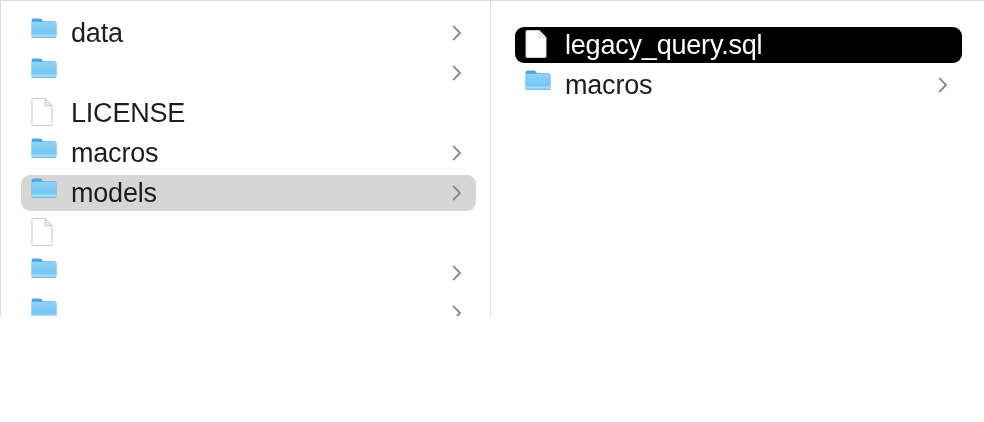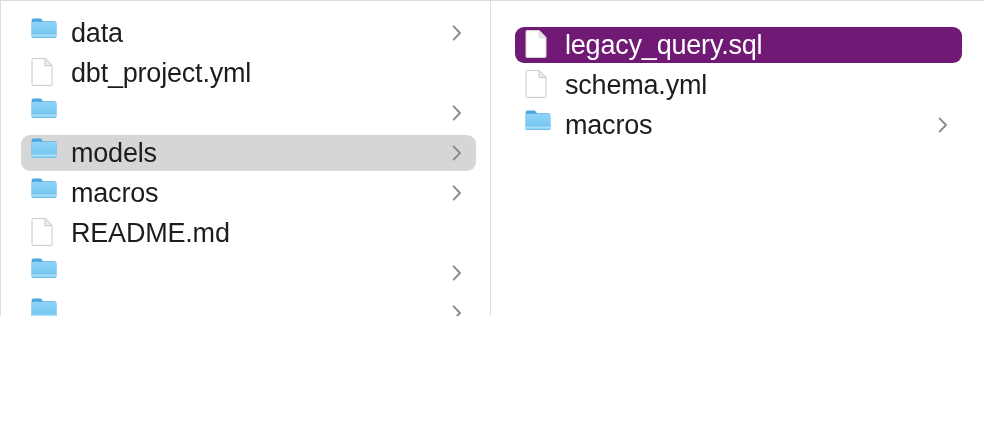--- a/index.html
+++ b/index.html
@@ -53,21 +53,21 @@
     align-items: center;
     box-sizing: border-box;
     padding-left: 10px;
     padding-right: 12px;
   }
   .column-right .row {
     margin-left: 24px;
     margin-right: 22px;
   }
   .row.selected-active {
-    background: #701a75;
+    background: #000000;
     margin-top: 16px;
   }
   .row.selected-inactive {
     background: #d6d6d6;
   }
 
   .icon {
     width: 26px;
     height: 30px;
     flex: 0 0 26px;
@@ -129,26 +129,52 @@
         </span>
         <span class="row-label">data</span>
         <span class="chevron">
           <svg width="10" height="16" viewBox="0 0 10 16">
             <path d="M1.6 1.4 8 8l-6.4 6.6" fill="none" stroke="#8a8a8e" stroke-width="1.9" stroke-linecap="round" stroke-linejoin="round"></path>
           </svg>
         </span>
       </div>
       <div class="row">
         <span class="icon">
+          <svg width="26" height="21" viewBox="0 0 26 21">
+            <defs>
+              <linearGradient id="fTab" x1="0" y1="0" x2="0" y2="1">
+                <stop offset="0" stop-color="#4aa7e0"></stop>
+                <stop offset="1" stop-color="#3f9fe0"></stop>
+              </linearGradient>
+              <linearGradient id="fBody" x1="0" y1="0" x2="0" y2="1">
+                <stop offset="0" stop-color="#8fd3f7"></stop>
+                <stop offset="0.82" stop-color="#73c6f2"></stop>
+                <stop offset="0.88" stop-color="#9fdcf8"></stop>
+                <stop offset="1" stop-color="#5fb8ea"></stop>
+              </linearGradient>
+            </defs>
+            <path d="M0.6 2.6a2 2 0 0 1 2-2h7.2l2.3 2.6h11.3a2 2 0 0 1 2 2v13.2a1.6 1.6 0 0 1-1.6 1.6H2.2A1.6 1.6 0 0 1 0.6 18.4Z" fill="url(#fTab)"></path>
+            <path d="M0.6 5.6a1.8 1.8 0 0 1 1.8-1.8h21.2a1.8 1.8 0 0 1 1.8 1.8v12.8a1.6 1.6 0 0 1-1.6 1.6H2.2A1.6 1.6 0 0 1 0.6 18.4Z" fill="url(#fBody)"></path>
+            <rect x="0.6" y="16.6" width="24.8" height="1" fill="#ffffff" opacity="0.5"></rect>
+          </svg>
+        </span>
+        <span class="chevron">
+          <svg width="10" height="16" viewBox="0 0 10 16">
+            <path d="M1.6 1.4 8 8l-6.4 6.6" fill="none" stroke="#8a8a8e" stroke-width="1.9" stroke-linecap="round" stroke-linejoin="round"></path>
+          </svg>
+        </span>
+      </div>
+      <div class="row">
+        <span class="icon">
           <svg width="22" height="28" viewBox="0 0 22 28">
             <path d="M1 1.5A0.9 0.9 0 0 1 1.9 0.6h12.2L21 7.6v18.9a0.9 0.9 0 0 1-0.9 0.9H1.9a0.9 0.9 0 0 1-0.9-0.9Z" fill="#ffffff" stroke="#c8c8c8" stroke-width="1"></path>
             <path d="M14.1 0.6 21 7.6h-6.9Z" fill="#ededed" stroke="#c8c8c8" stroke-width="1" stroke-linejoin="round"></path>
           </svg>
         </span>
-        <span class="row-label">dbt_project.yml</span>
+        <span class="row-label">LICENSE</span>
         <span class="chevron hidden">
           <svg width="10" height="16" viewBox="0 0 10 16">
             <path d="M1.6 1.4 8 8l-6.4 6.6" fill="none" stroke="#8a8a8e" stroke-width="1.9" stroke-linecap="round" stroke-linejoin="round"></path>
           </svg>
         </span>
       </div>
       <div class="row">
         <span class="icon">
           <svg width="26" height="21" viewBox="0 0 26 21">
             <defs>
@@ -161,20 +187,21 @@
                 <stop offset="0.82" stop-color="#73c6f2"></stop>
                 <stop offset="0.88" stop-color="#9fdcf8"></stop>
                 <stop offset="1" stop-color="#5fb8ea"></stop>
               </linearGradient>
             </defs>
             <path d="M0.6 2.6a2 2 0 0 1 2-2h7.2l2.3 2.6h11.3a2 2 0 0 1 2 2v13.2a1.6 1.6 0 0 1-1.6 1.6H2.2A1.6 1.6 0 0 1 0.6 18.4Z" fill="url(#fTab)"></path>
             <path d="M0.6 5.6a1.8 1.8 0 0 1 1.8-1.8h21.2a1.8 1.8 0 0 1 1.8 1.8v12.8a1.6 1.6 0 0 1-1.6 1.6H2.2A1.6 1.6 0 0 1 0.6 18.4Z" fill="url(#fBody)"></path>
             <rect x="0.6" y="16.6" width="24.8" height="1" fill="#ffffff" opacity="0.5"></rect>
           </svg>
         </span>
+        <span class="row-label">macros</span>
         <span class="chevron">
           <svg width="10" height="16" viewBox="0 0 10 16">
             <path d="M1.6 1.4 8 8l-6.4 6.6" fill="none" stroke="#8a8a8e" stroke-width="1.9" stroke-linecap="round" stroke-linejoin="round"></path>
           </svg>
         </span>
       </div>
       <div class="row selected-inactive">
         <span class="icon">
           <svg width="26" height="21" viewBox="0 0 26 21">
             <defs>
@@ -188,61 +215,33 @@
                 <stop offset="0.88" stop-color="#9fdcf8"></stop>
                 <stop offset="1" stop-color="#5fb8ea"></stop>
               </linearGradient>
             </defs>
             <path d="M0.6 2.6a2 2 0 0 1 2-2h7.2l2.3 2.6h11.3a2 2 0 0 1 2 2v13.2a1.6 1.6 0 0 1-1.6 1.6H2.2A1.6 1.6 0 0 1 0.6 18.4Z" fill="url(#fTab)"></path>
             <path d="M0.6 5.6a1.8 1.8 0 0 1 1.8-1.8h21.2a1.8 1.8 0 0 1 1.8 1.8v12.8a1.6 1.6 0 0 1-1.6 1.6H2.2A1.6 1.6 0 0 1 0.6 18.4Z" fill="url(#fBody)"></path>
             <rect x="0.6" y="16.6" width="24.8" height="1" fill="#ffffff" opacity="0.5"></rect>
           </svg>
         </span>
         <span class="row-label">models</span>
-        <span class="chevron">
-          <svg width="10" height="16" viewBox="0 0 10 16">
-            <path d="M1.6 1.4 8 8l-6.4 6.6" fill="none" stroke="#8a8a8e" stroke-width="1.9" stroke-linecap="round" stroke-linejoin="round"></path>
-          </svg>
-        </span>
-      </div>
-      <div class="row">
-        <span class="icon">
-          <svg width="26" height="21" viewBox="0 0 26 21">
-            <defs>
-              <linearGradient id="fTab" x1="0" y1="0" x2="0" y2="1">
-                <stop offset="0" stop-color="#4aa7e0"></stop>
-                <stop offset="1" stop-color="#3f9fe0"></stop>
-              </linearGradient>
-              <linearGradient id="fBody" x1="0" y1="0" x2="0" y2="1">
-                <stop offset="0" stop-color="#8fd3f7"></stop>
-                <stop offset="0.82" stop-color="#73c6f2"></stop>
-                <stop offset="0.88" stop-color="#9fdcf8"></stop>
-                <stop offset="1" stop-color="#5fb8ea"></stop>
-              </linearGradient>
-            </defs>
-            <path d="M0.6 2.6a2 2 0 0 1 2-2h7.2l2.3 2.6h11.3a2 2 0 0 1 2 2v13.2a1.6 1.6 0 0 1-1.6 1.6H2.2A1.6 1.6 0 0 1 0.6 18.4Z" fill="url(#fTab)"></path>
-            <path d="M0.6 5.6a1.8 1.8 0 0 1 1.8-1.8h21.2a1.8 1.8 0 0 1 1.8 1.8v12.8a1.6 1.6 0 0 1-1.6 1.6H2.2A1.6 1.6 0 0 1 0.6 18.4Z" fill="url(#fBody)"></path>
-            <rect x="0.6" y="16.6" width="24.8" height="1" fill="#ffffff" opacity="0.5"></rect>
-          </svg>
-        </span>
-        <span class="row-label">macros</span>
         <span class="chevron">
           <svg width="10" height="16" viewBox="0 0 10 16">
             <path d="M1.6 1.4 8 8l-6.4 6.6" fill="none" stroke="#8a8a8e" stroke-width="1.9" stroke-linecap="round" stroke-linejoin="round"></path>
           </svg>
         </span>
       </div>
       <div class="row">
         <span class="icon">
           <svg width="22" height="28" viewBox="0 0 22 28">
             <path d="M1 1.5A0.9 0.9 0 0 1 1.9 0.6h12.2L21 7.6v18.9a0.9 0.9 0 0 1-0.9 0.9H1.9a0.9 0.9 0 0 1-0.9-0.9Z" fill="#ffffff" stroke="#c8c8c8" stroke-width="1"></path>
             <path d="M14.1 0.6 21 7.6h-6.9Z" fill="#ededed" stroke="#c8c8c8" stroke-width="1" stroke-linejoin="round"></path>
           </svg>
         </span>
-        <span class="row-label">README.md</span>
         <span class="chevron hidden">
           <svg width="10" height="16" viewBox="0 0 10 16">
             <path d="M1.6 1.4 8 8l-6.4 6.6" fill="none" stroke="#8a8a8e" stroke-width="1.9" stroke-linecap="round" stroke-linejoin="round"></path>
           </svg>
         </span>
       </div>
       <div class="row">
         <span class="icon">
           <svg width="26" height="21" viewBox="0 0 26 21">
             <defs>
@@ -305,34 +304,20 @@
         </span>
         <span class="row-label">legacy_query.sql</span>
         <span class="chevron hidden">
           <svg width="10" height="16" viewBox="0 0 10 16">
             <path d="M1.6 1.4 8 8l-6.4 6.6" fill="none" stroke="#8a8a8e" stroke-width="1.9" stroke-linecap="round" stroke-linejoin="round"></path>
           </svg>
         </span>
       </div>
       <div class="row">
         <span class="icon">
-          <svg width="22" height="28" viewBox="0 0 22 28">
-            <path d="M1 1.5A0.9 0.9 0 0 1 1.9 0.6h12.2L21 7.6v18.9a0.9 0.9 0 0 1-0.9 0.9H1.9a0.9 0.9 0 0 1-0.9-0.9Z" fill="#ffffff" stroke="#c8c8c8" stroke-width="1"></path>
-            <path d="M14.1 0.6 21 7.6h-6.9Z" fill="#ededed" stroke="#c8c8c8" stroke-width="1" stroke-linejoin="round"></path>
-          </svg>
-        </span>
-        <span class="row-label">schema.yml</span>
-        <span class="chevron hidden">
-          <svg width="10" height="16" viewBox="0 0 10 16">
-            <path d="M1.6 1.4 8 8l-6.4 6.6" fill="none" stroke="#8a8a8e" stroke-width="1.9" stroke-linecap="round" stroke-linejoin="round"></path>
-          </svg>
-        </span>
-      </div>
-      <div class="row">
-        <span class="icon">
           <svg width="26" height="21" viewBox="0 0 26 21">
             <defs>
               <linearGradient id="fTab" x1="0" y1="0" x2="0" y2="1">
                 <stop offset="0" stop-color="#4aa7e0"></stop>
                 <stop offset="1" stop-color="#3f9fe0"></stop>
               </linearGradient>
               <linearGradient id="fBody" x1="0" y1="0" x2="0" y2="1">
                 <stop offset="0" stop-color="#8fd3f7"></stop>
                 <stop offset="0.82" stop-color="#73c6f2"></stop>
                 <stop offset="0.88" stop-color="#9fdcf8"></stop>

